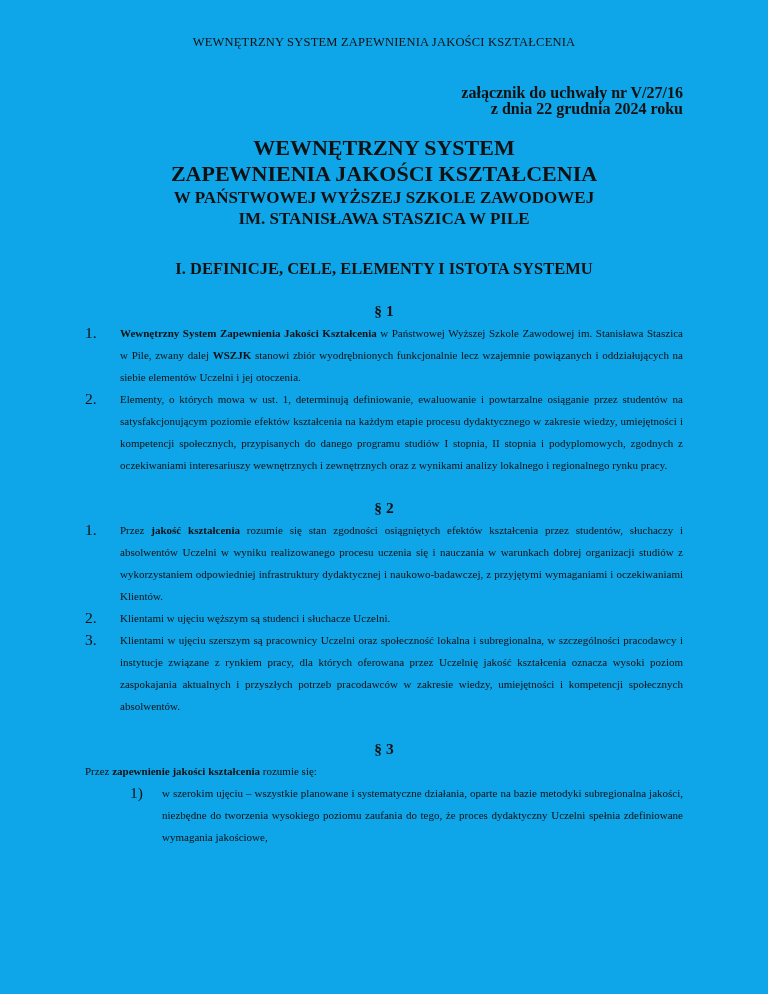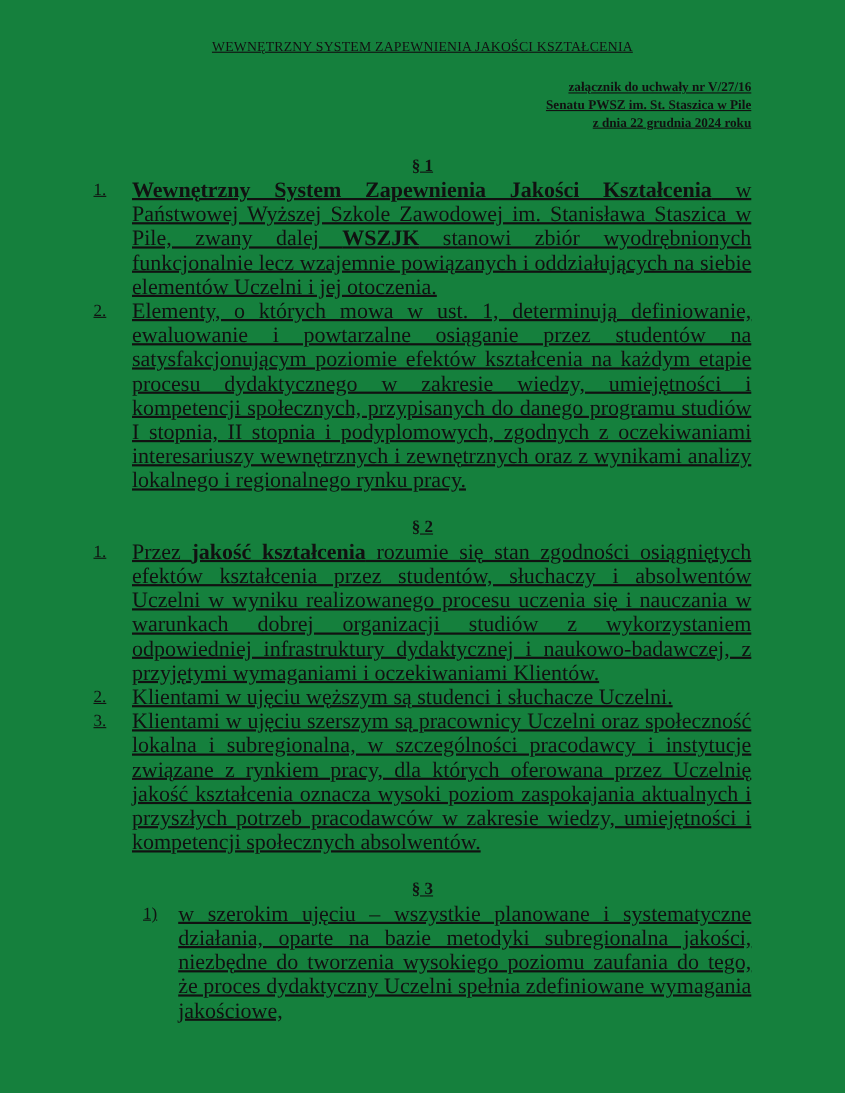--- a/index.html
+++ b/index.html
@@ -1,37 +1,36 @@
 <!DOCTYPE html>
 <html lang="pl"><head>
 <meta charset="utf-8">
 <style>
   html,body{margin:0;padding:0;background:#ffffff;}
   .page{
     position:relative;
     width:768px;height:994px;
-    background:#15803d;
+    background:#0ea5e9;
     box-sizing:border-box;
     padding:34px 85px 0 85px;
     font-family:"Liberation Serif","DejaVu Serif",serif;
     color:#111;
     overflow:hidden;
-    text-decoration:underline;
   }
   .inst-header{
     text-align:center;
     font-size:12.5px;
     line-height:16px;
     letter-spacing:.2px;
   }
   .attachment{
-    margin-top:21px;
+    margin-top:35px;
     text-align:right;
     font-weight:bold;
-    font-size:12px;
+    font-size:16px;
     line-height:16px;
   }
   .doc-title{
     margin:18px 0 0 0;
     text-align:center;
     font-weight:bold;
   }
   .t-lg{display:block;font-size:22px;line-height:26px;}
   .t-md{display:block;font-size:17px;line-height:21px;}
   .chapter{
@@ -42,21 +41,21 @@
     line-height:20px;
   }
   .section{margin-top:21px;}
   .mark{
     text-align:center;
     font-weight:bold;
     font-size:15.5px;
     line-height:22px;
   }
   .intro, .txt{
-    font-size:20px;
+    font-size:11px;
     line-height:22px;
     text-align:justify;
   }
   .intro{margin:0;}
   .item{display:flex;}
   .item .num{
     flex:0 0 35px;
     font-size:15.5px;
     line-height:22px;
   }
@@ -69,25 +68,31 @@
 <body>
 
 <div class="page">
 
   <div class="inst-header">
     <div>WEWNĘTRZNY SYSTEM ZAPEWNIENIA JAKOŚCI KSZTAŁCENIA</div>
   </div>
 
   <div class="attachment">
     <div>załącznik do uchwały nr V/27/16</div>
-    <div>Senatu PWSZ im. St. Staszica w Pile</div>
     <div>z dnia 22 grudnia 2024 roku</div>
   </div>
 
+  <h1 class="doc-title">
+    <span class="t-lg">WEWNĘTRZNY SYSTEM</span>
+    <span class="t-lg">ZAPEWNIENIA JAKOŚCI KSZTAŁCENIA</span>
+    <span class="t-md">W PAŃSTWOWEJ WYŻSZEJ SZKOLE ZAWODOWEJ</span>
+    <span class="t-md">IM. STANISŁAWA STASZICA W PILE</span>
+  </h1>
 
+  <h2 class="chapter">I. DEFINICJE, CELE, ELEMENTY I ISTOTA SYSTEMU</h2>
 
   <div>
       <div class="section">
         <div class="mark">§ 1</div>
         <div class="item">
           <span class="num">1.</span>
           <div class="txt"><b>Wewnętrzny System Zapewnienia Jakości Kształcenia</b><span> w Państwowej Wyższej Szkole Zawodowej im. Stanisława Staszica w Pile, zwany dalej </span><b>WSZJK</b><span> stanowi zbiór wyodrębnionych funkcjonalnie lecz wzajemnie powiązanych i oddziałujących na siebie elementów Uczelni i jej otoczenia.</span></div>
         </div>
         <div class="item">
           <span class="num">2.</span>
@@ -104,20 +109,21 @@
           <span class="num">2.</span>
           <div class="txt"><span>Klientami w ujęciu węższym są studenci i słuchacze Uczelni.</span></div>
         </div>
         <div class="item">
           <span class="num">3.</span>
           <div class="txt"><span>Klientami w ujęciu szerszym są pracownicy Uczelni oraz społeczność lokalna i subregionalna, w szczególności pracodawcy i instytucje związane z rynkiem pracy, dla których oferowana przez Uczelnię jakość kształcenia oznacza wysoki poziom zaspokajania aktualnych i przyszłych potrzeb pracodawców w zakresie wiedzy, umiejętności i kompetencji społecznych absolwentów.</span></div>
         </div>
       </div>
       <div class="section">
         <div class="mark">§ 3</div>
+        <p class="intro"><span>Przez </span><b>zapewnienie jakości kształcenia</b><span> rozumie się:</span></p>
         <div class="item sub">
           <span class="num">1)</span>
           <div class="txt"><span>w szerokim ujęciu – wszystkie planowane i systematyczne działania, oparte na bazie metodyki subregionalna jakości, niezbędne do tworzenia wysokiego poziomu zaufania do tego, że proces dydaktyczny Uczelni spełnia zdefiniowane wymagania jakościowe,</span></div>
         </div>
       </div>
     </div>
 
 </div>
 
 </body></html>

